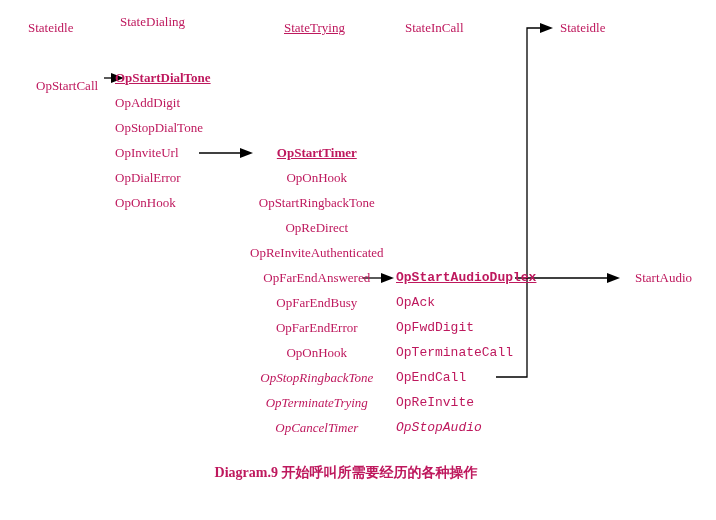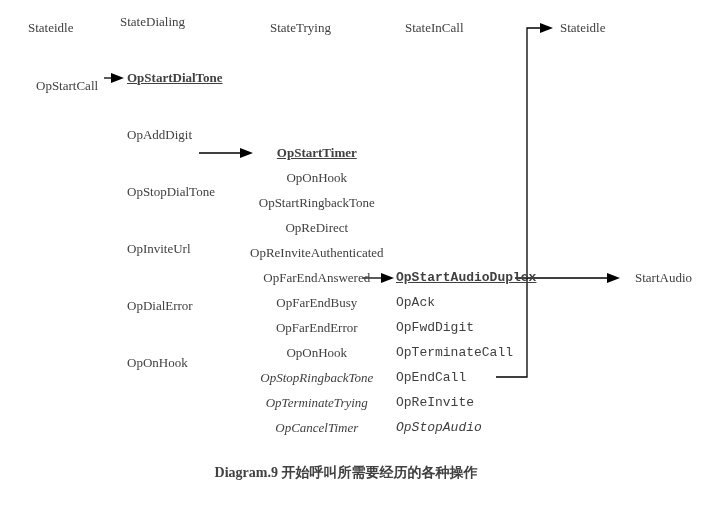--- a/index.html
+++ b/index.html
@@ -2,21 +2,21 @@
 <html><head>
 <meta charset="utf-8">
 <style>
   html, body { margin: 0; padding: 0; background: #ffffff; }
   .canvas {
     position: relative;
     width: 716px;
     height: 520px;
     background: #ffffff;
     font-family: "Liberation Serif", "DejaVu Serif", serif;
-    color: #404040;
+    color: #be185d;
     overflow: hidden;
   }
   .overlay {
     position: absolute;
     left: 0; top: 0;
     width: 716px; height: 520px;
     pointer-events: none;
   }
   .label {
     position: absolute;
@@ -78,27 +78,27 @@
       <polygon points="620,278 607,273 607,283"></polygon>
     </g>
     <g>
       <polyline points="496,377 527,377 527,28 542,28"></polyline>
       <polygon points="553,28 540,23 540,33"></polygon>
     </g>
   </svg>
 
   <div class="label" style="left:28px; top:15px;">Stateidle</div>
   <div class="label" style="left:120px; top:9px;">StateDialing</div>
-  <div class="label" style="left:270px; top:15px;">StateTrying</div>
+  <div class="label" style="left:284px; top:15px;text-decoration:underline;">StateTrying</div>
   <div class="label" style="left:405px; top:15px;">StateInCall</div>
   <div class="label" style="left:560px; top:15px;">Stateidle</div>
 
   <div class="label" style="left:36px; top:73px;">OpStartCall</div>
 
-  <div class="col" style="left:127px; top:65px;gap:32px;">
+  <div class="col" style="left:115px; top:65px;">
     <div class="item entry">OpStartDialTone</div>
     <div class="item">OpAddDigit</div>
     <div class="item">OpStopDialTone</div>
     <div class="item">OpInviteUrl</div>
     <div class="item">OpDialError</div>
     <div class="item">OpOnHook</div>
   </div>
 
   <div class="col" style="left:250px; top:140px;text-align:center;">
     <div class="item entry">OpStartTimer</div>

